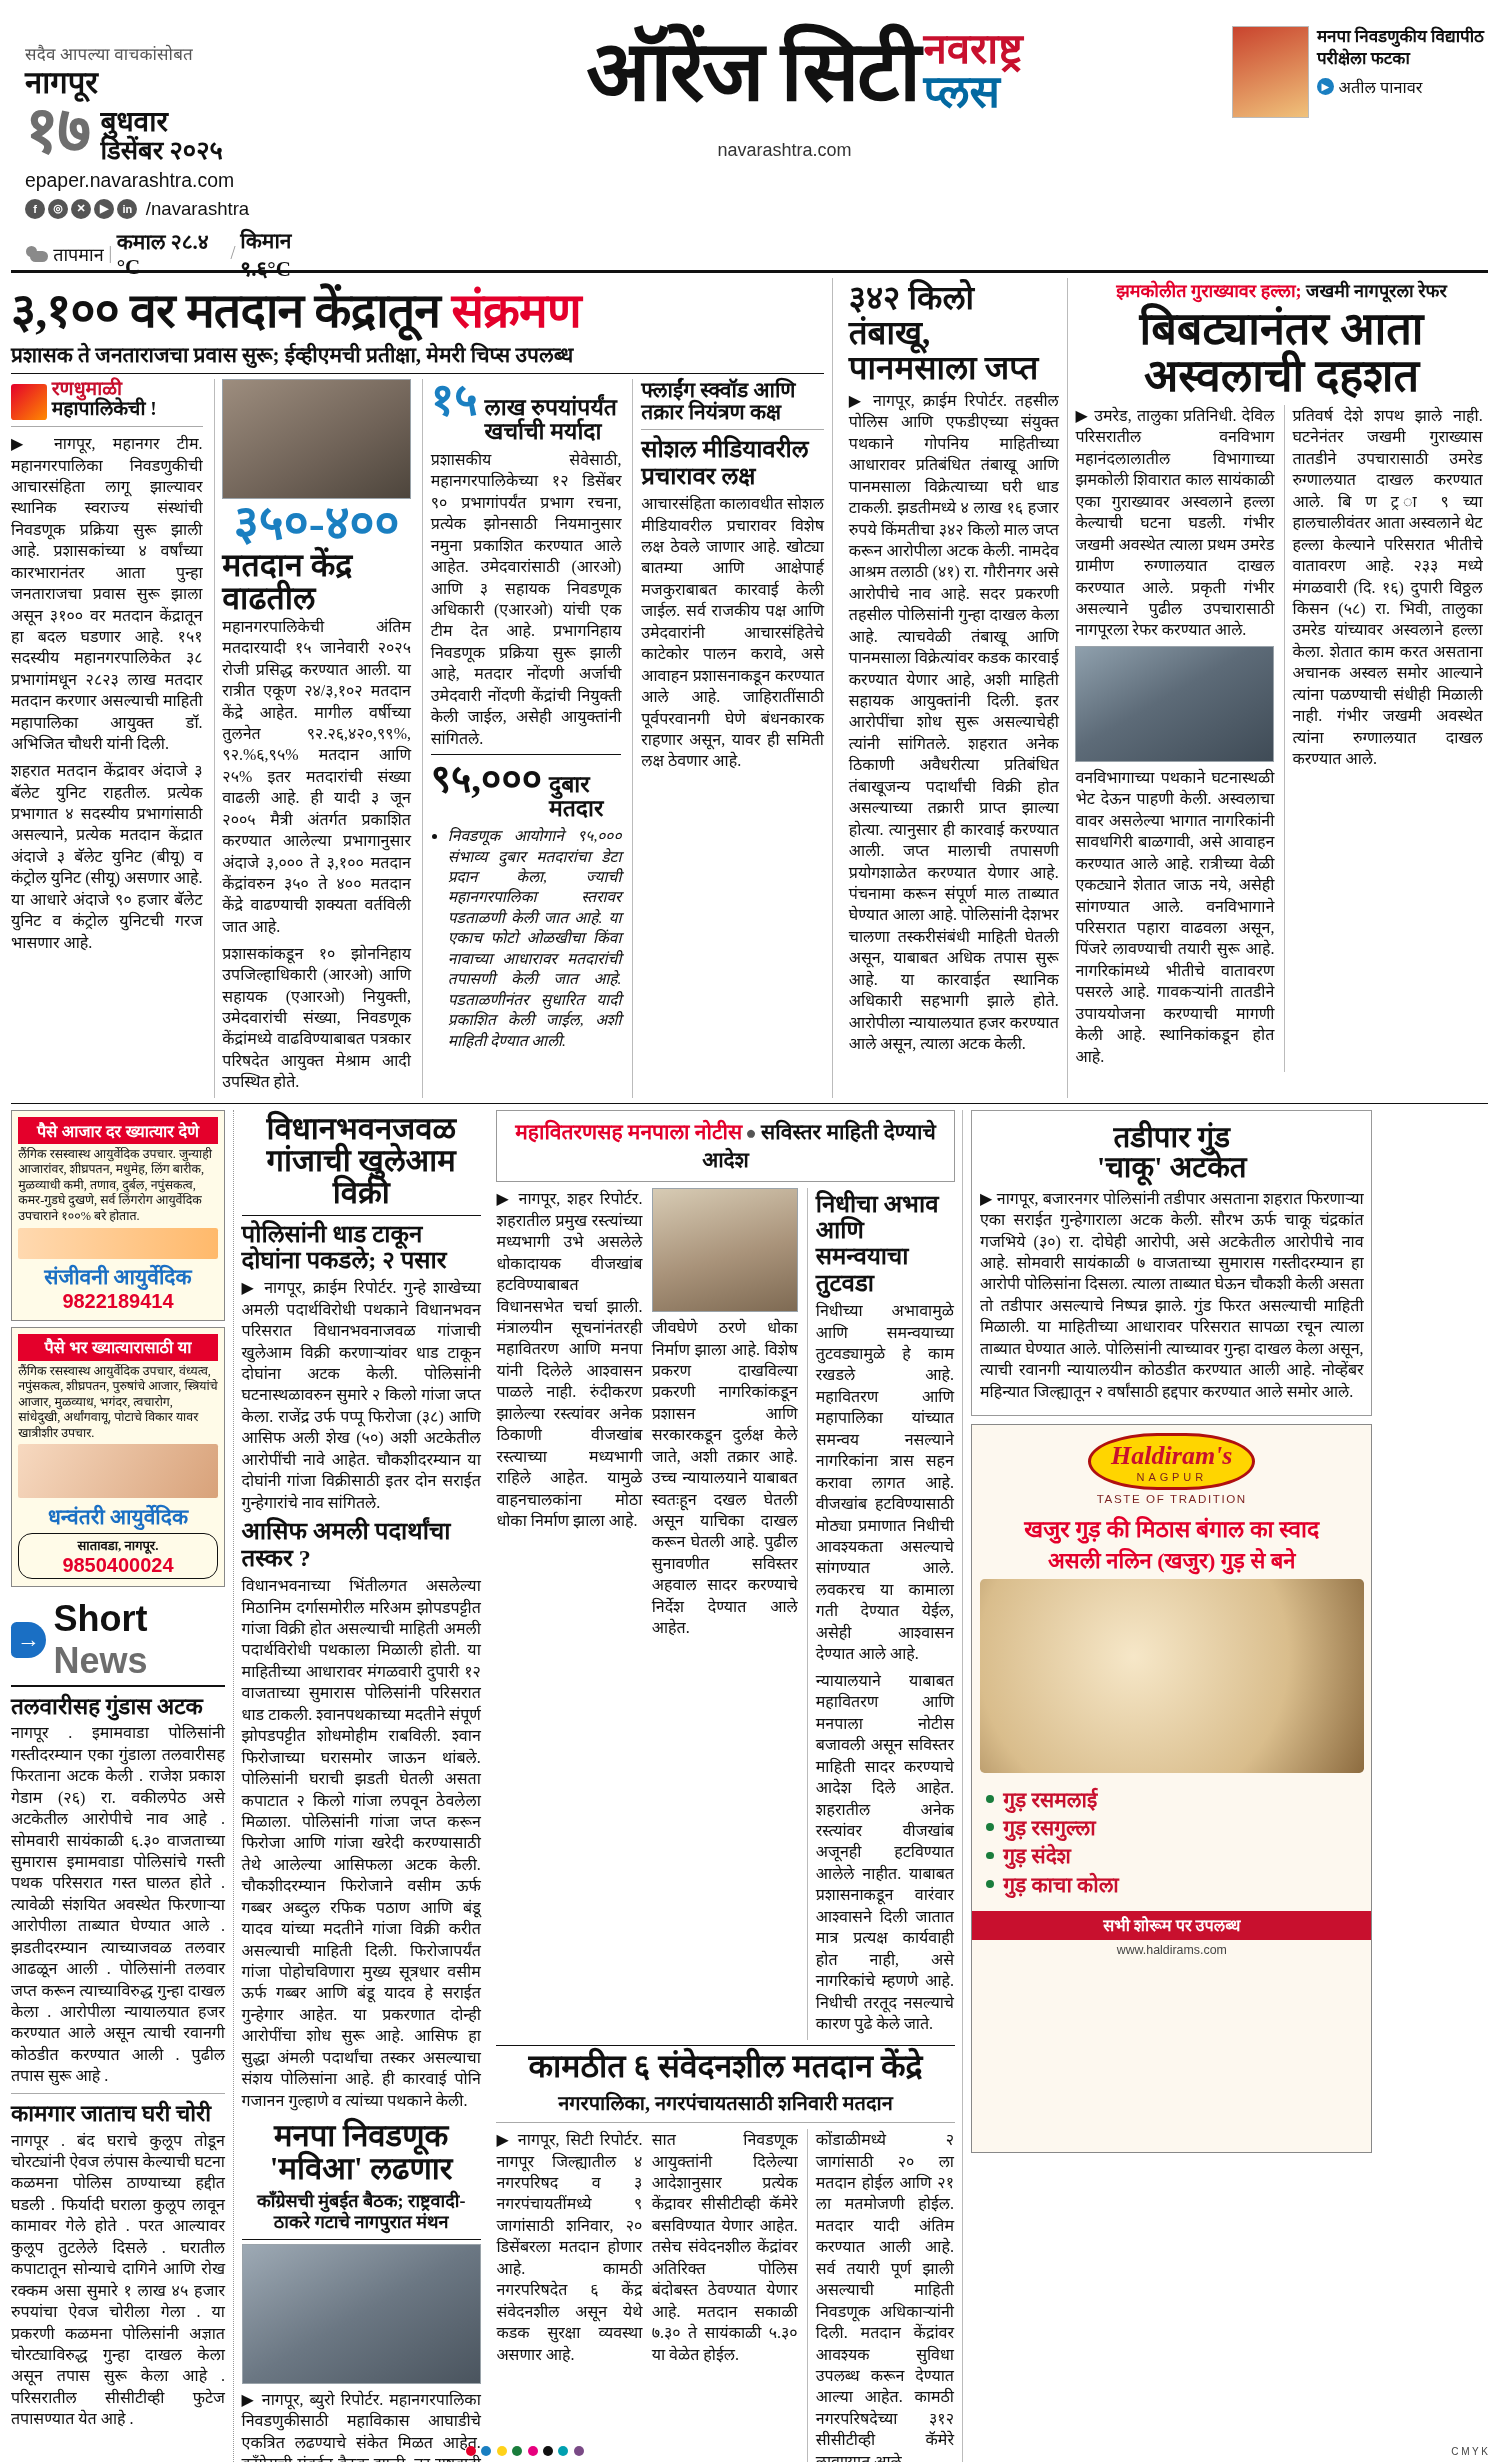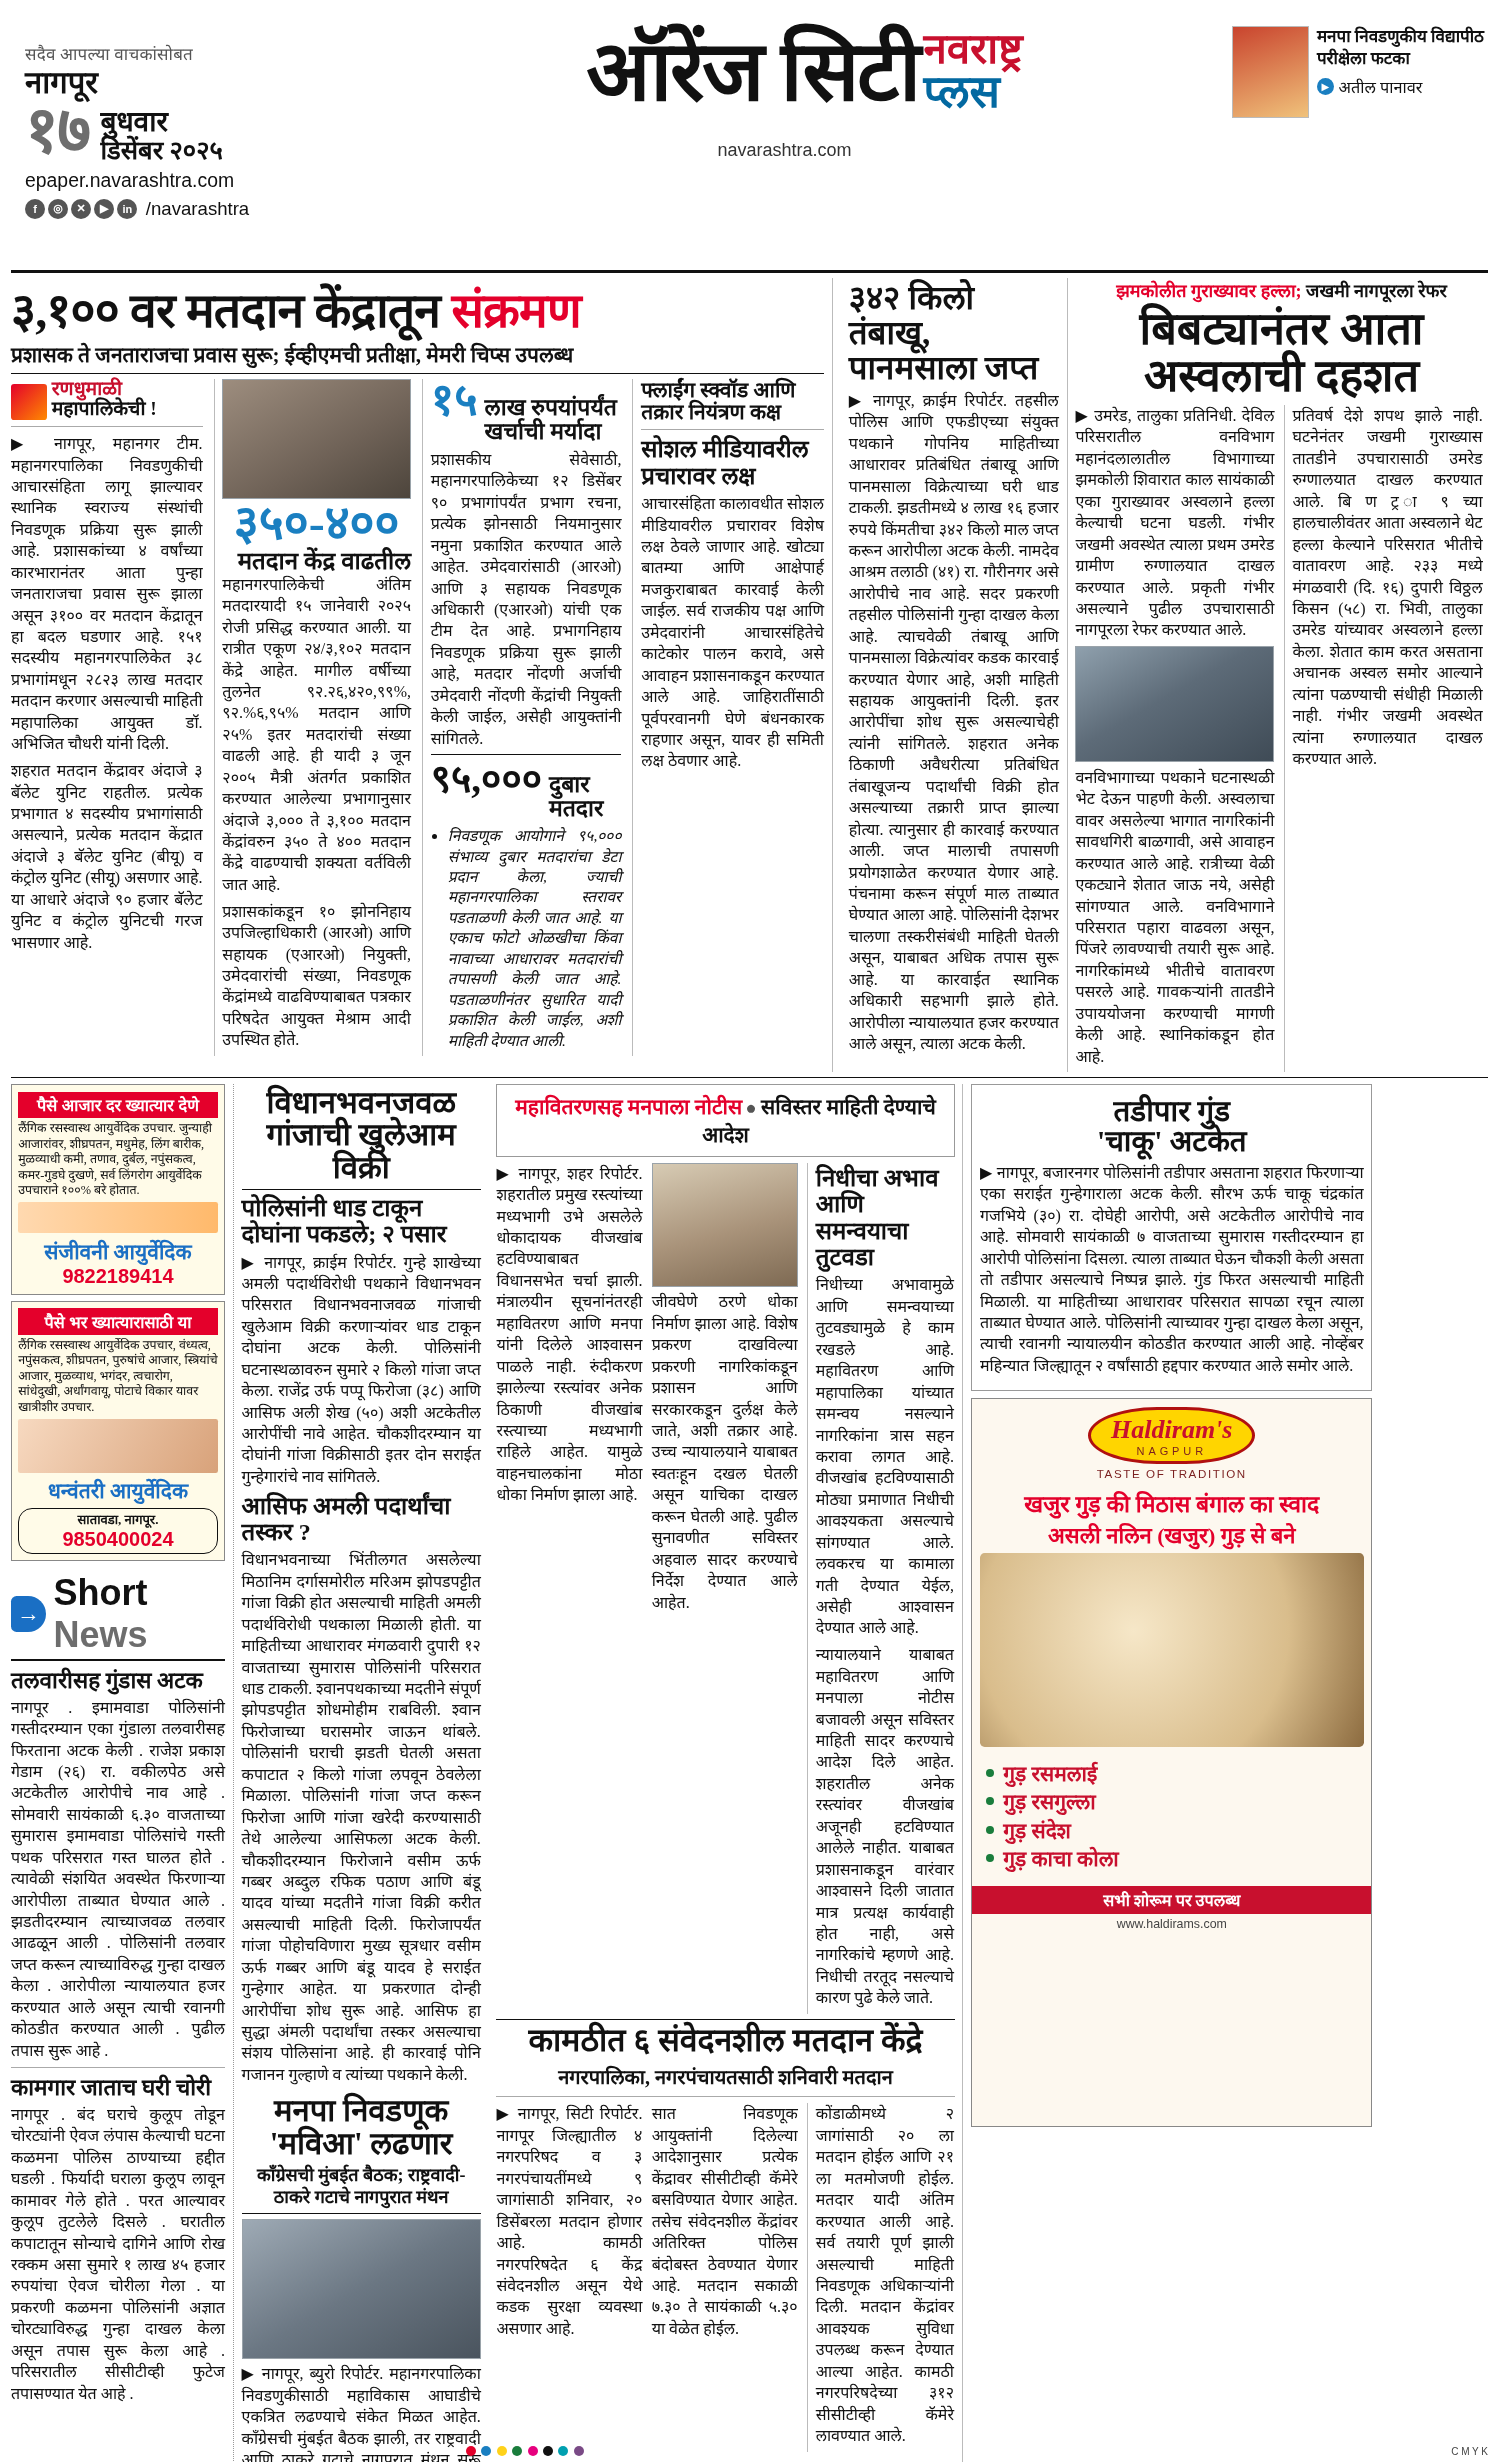--- a/index.html
+++ b/index.html
@@ -76,21 +76,21 @@
   .photo { background:#cfd5da; border:0.8px solid #9aa3aa; position:relative; overflow:hidden; }
   .photo.ppl { background:linear-gradient(150deg,#8fa0ad 0%,#5d6b78 45%,#3f4b56 100%); }
   .photo.temple { background:linear-gradient(165deg,#d7cbb4 0%,#a9937a 55%,#7e6a53 100%); }
   .photo.meet { background:linear-gradient(150deg,#9eaab5 0%,#6b7783 50%,#4a545e 100%); }
   .photo.man { background:linear-gradient(150deg,#9d8d7e 0%,#6f6257 60%,#4d453c 100%); }
   .statline { display:flex; align-items:baseline; gap:7px; }
   .statnum { font-size:45px; font-weight:bold; color:#1a7fc1; line-height:.95; }
   .statnum.blk { color:#111; }
   .stattxt { font-size:23px; font-weight:bold; line-height:1.05; }
   .stat350 { font-size:48px; font-weight:bold; color:#1a7fc1; text-align:center; line-height:1; }
-  .stat350sub { font-size:24px; font-weight:bold; text-align:right; line-height:1.05; margin-top:1.6px; }
+  .stat350sub { font-size:32px; font-weight:bold; text-align:left; line-height:1.05; margin-top:1.6px; }
   .bullets li { font-size:15.5px; line-height:1.32; margin-bottom:3.9px; text-align:justify; }
   .bullets { padding-left:17px; margin:4.7px 0 0;font-style:italic; }
 
   
   .boxhdr { border:0.8px solid #999; padding:6.2px 9.3px 7.8px; }
   .centerbox { border:0.8px solid #999; padding:7.8px; }
 
   
   .shortnews { display:flex; align-items:center; gap:7.8px; margin:11px 0 3.1px; }
   .sn-ico { width:40px; height:36px; background:#1a6fc4; color:#fff; border-radius:6.2px 20px 20px 6.2px;
@@ -153,20 +153,31 @@
       </div>
       <div class="epaper">epaper.navarashtra.com</div>
       <div class="socials">
         <span class="sico">f</span>
         <span class="sico">◎</span>
         <span class="sico">✕</span>
         <span class="sico">▶</span>
         <span class="sico">in</span>
         <span class="shandle">/navarashtra</span>
       </div>
+      <div class="weather">
+        <span class="sun">
+            <i class="disc"></i>
+            <i class="cloud"></i>
+          </span>
+        <span>तापमान</span>
+        <span class="wsep">|</span>
+        <span class="wval">कमाल २८.४ °C</span>
+        <span class="wsep">/</span>
+        <span class="wval">किमान ९.६°C</span>
+      </div>
     </div>
 
     <div class="mh-logo">
       <div class="logo-row">
         <span class="logo-main">ऑरेंज सिटी</span>
         <span class="logo-sub">
           <span class="logo-nav" style="display:block">नवराष्ट्र</span>
           <span class="logo-plus" style="display:block">प्लस</span>
         </span>
       </div>

